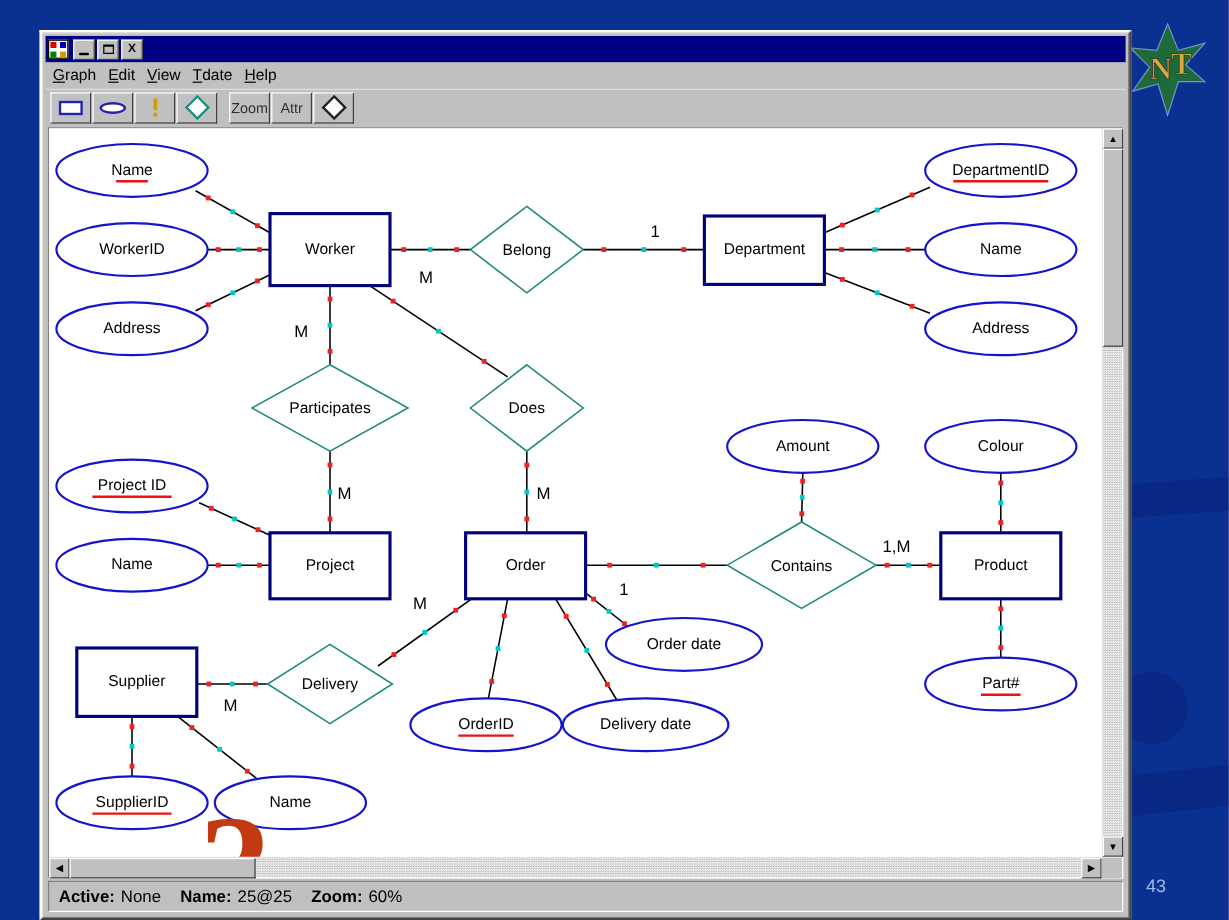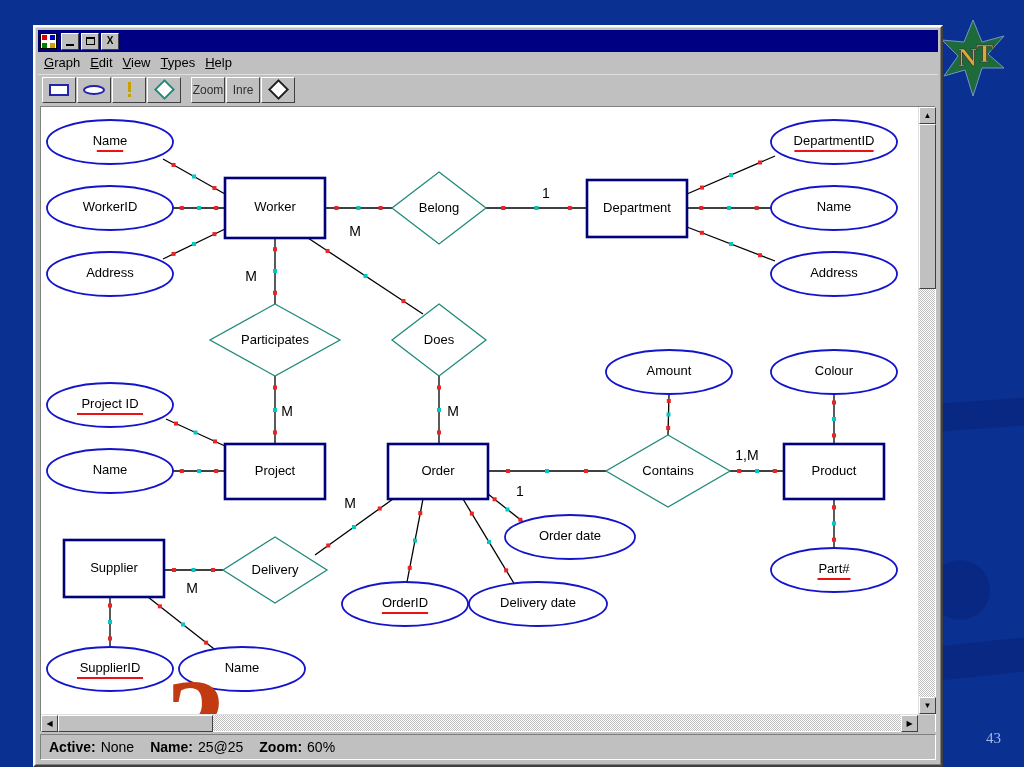--- a/index.html
+++ b/index.html
@@ -25,23 +25,23 @@
 
   
   .nt-logo {
     position: absolute; left: 940px; top: 18px;
     width: 66px; height: 82px;
     pointer-events: none;
   }
 
   
   .page-number {
-    position: absolute; left: 986px; top: 730px;
+    position: absolute; left: 955px; top: 730px;
     color: #9fb8e8; font-size: 15px;
-    font-family: Liberation Serif, serif;
+    font-family: Liberation Sans, sans-serif;
   }
 
   
   .window {
     position: absolute;
     left: 33px; top: 25px;
     width: 910px; height: 742px;
     background: #c0c0c0;
     border-top: 2px solid #ffffff;
     border-left: 2px solid #ffffff;
@@ -280,21 +280,21 @@
       <div class="menu-item">
         <span class="acc">G</span><span>raph</span>
       </div>
       <div class="menu-item">
         <span class="acc">E</span><span>dit</span>
       </div>
       <div class="menu-item">
         <span class="acc">V</span><span>iew</span>
       </div>
       <div class="menu-item">
-        <span class="acc">T</span><span>ypes</span>
+        <span class="acc">T</span><span>date</span>
       </div>
       <div class="menu-item">
         <span class="acc">H</span><span>elp</span>
       </div>
     </div>
 
     <div class="toolbar">
       <div class="tb-btn">
         <span class="tb-rect"></span>
       </div>
@@ -308,21 +308,21 @@
         </span>
       </div>
       <div class="tb-btn">
         <span class="tb-dia"></span>
       </div>
       <div class="tb-gap"></div>
       <div class="tb-btn">
         <span>Zoom</span>
       </div>
       <div class="tb-btn">
-        <span>Inre</span>
+        <span>Attr</span>
       </div>
       <div class="tb-btn">
         <span class="tb-dia2"></span>
       </div>
     </div>
 
     <div class="canvas-wrap">
       <div class="canvas-row">
         <div class="canvas">
           <svg id="er-svg" width="884" height="588" viewBox="0 0 884 588">

